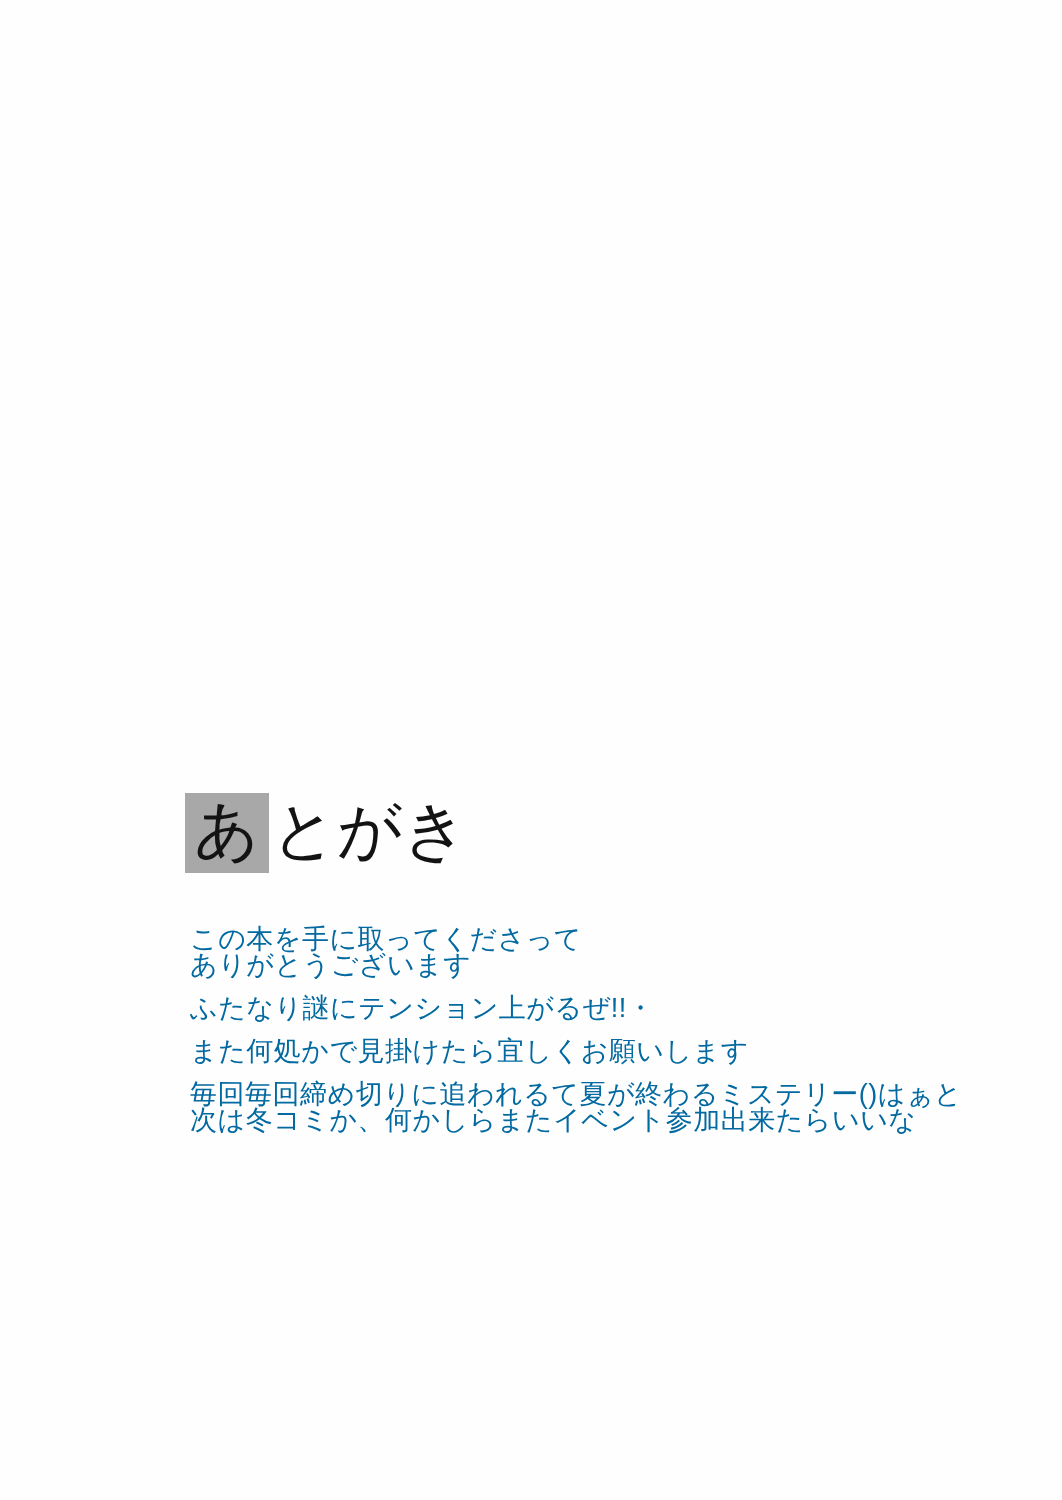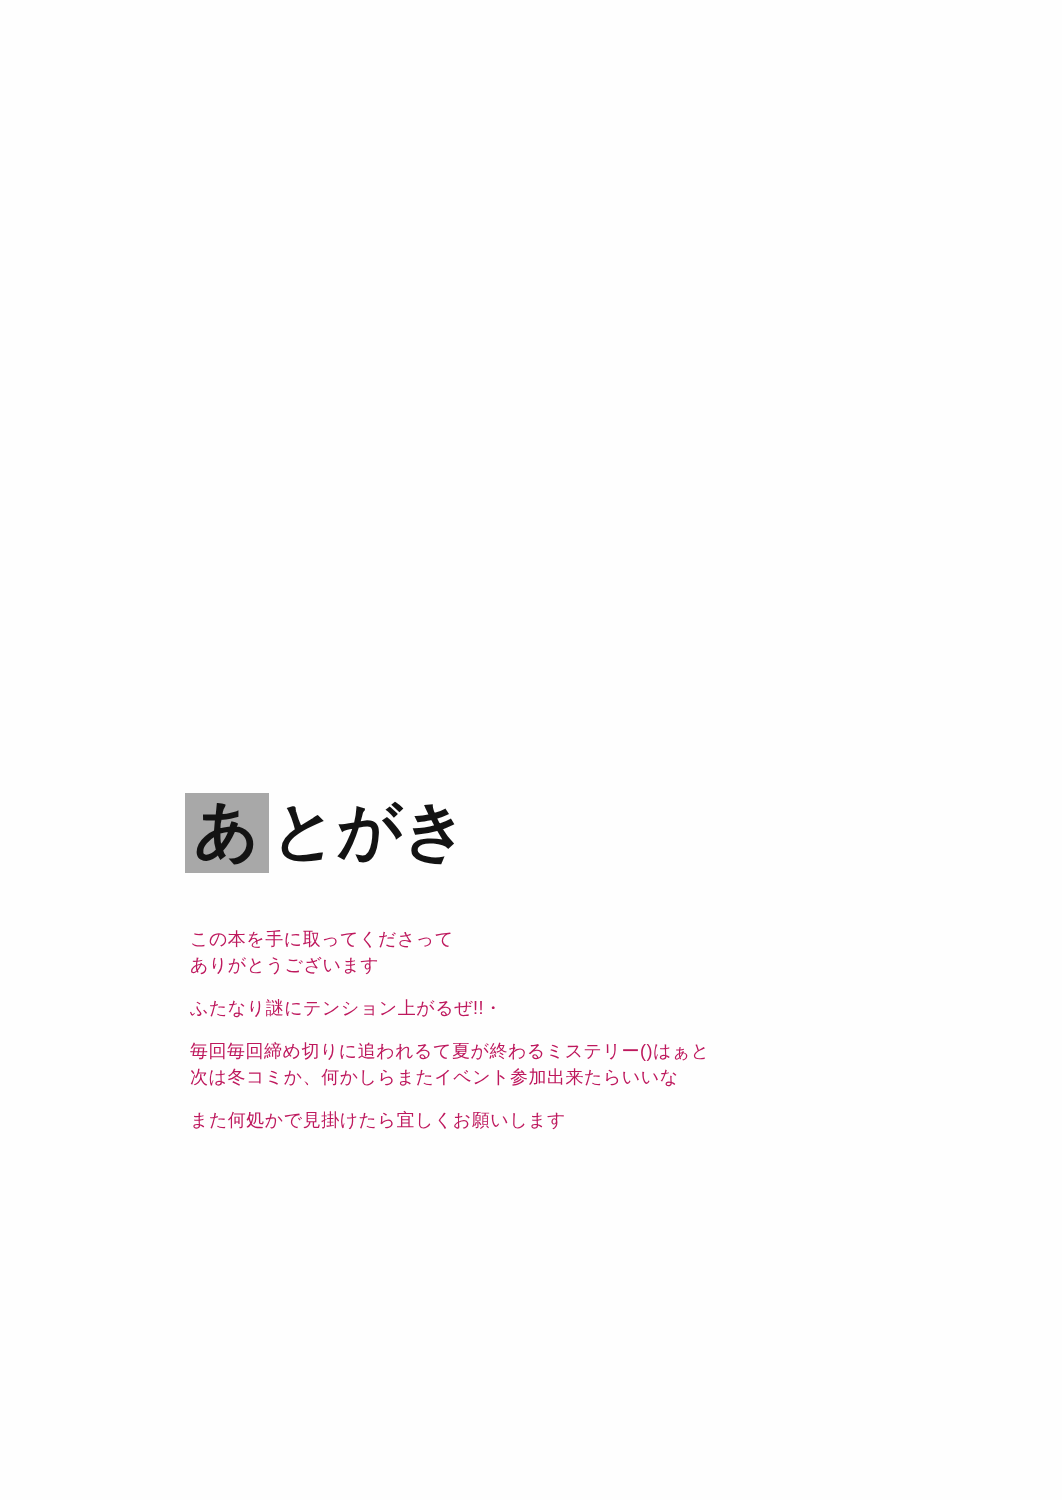--- a/index.html
+++ b/index.html
@@ -15,42 +15,42 @@
     overflow: hidden;
     font-family: "Liberation Sans", "DejaVu Sans", sans-serif;
     color: #151515;
   }
   .title {
     position: absolute;
     left: 185px;
     top: 788px;
     margin: 0;
     font-size: 64px;
-    font-weight: bold;
+    font-weight: normal;
     letter-spacing: 0px;
     line-height: 84px;
     white-space: nowrap;
     color: #131313;
   }
   .title .hl {
     display: inline-block;
     background: #a8a8a8;
     padding: 5px 9px 11px 9px;
     margin-right: 3px;
     line-height: 64px;
   }
   .body-text {
     position: absolute;
     left: 190px;
     top: 926px;
     width: 720px;
-    font-size: 18px;
+    font-size: 27px;
     line-height: 26px;
     letter-spacing: 0.5px;
-    color: #be185d;
+    color: #0369a1;
   }
   .body-text p {
     margin: 0 0 17px 0;
   }
   .body-text .line {
     display: block;
     white-space: nowrap;
   }
 </style>
 </head>
@@ -66,22 +66,22 @@
       <span class="line">この本を手に取ってくださって</span>
       <span class="line">ありがとうございます</span>
     </p>
 
 
     <p>
       <span class="line">ふたなり謎にテンション上がるぜ!!・</span>
     </p>
 
     <p>
-      <span class="line">毎回毎回締め切りに追われるて夏が終わるミステリー()はぁと</span>
-      <span class="line">次は冬コミか、何かしらまたイベント参加出来たらいいな</span>
+      <span class="line">また何処かで見掛けたら宜しくお願いします</span>
     </p>
 
     <p>
-      <span class="line">また何処かで見掛けたら宜しくお願いします</span>
+      <span class="line">毎回毎回締め切りに追われるて夏が終わるミステリー()はぁと</span>
+      <span class="line">次は冬コミか、何かしらまたイベント参加出来たらいいな</span>
     </p>
 
   </div>
 </div>
 
 </body></html>

